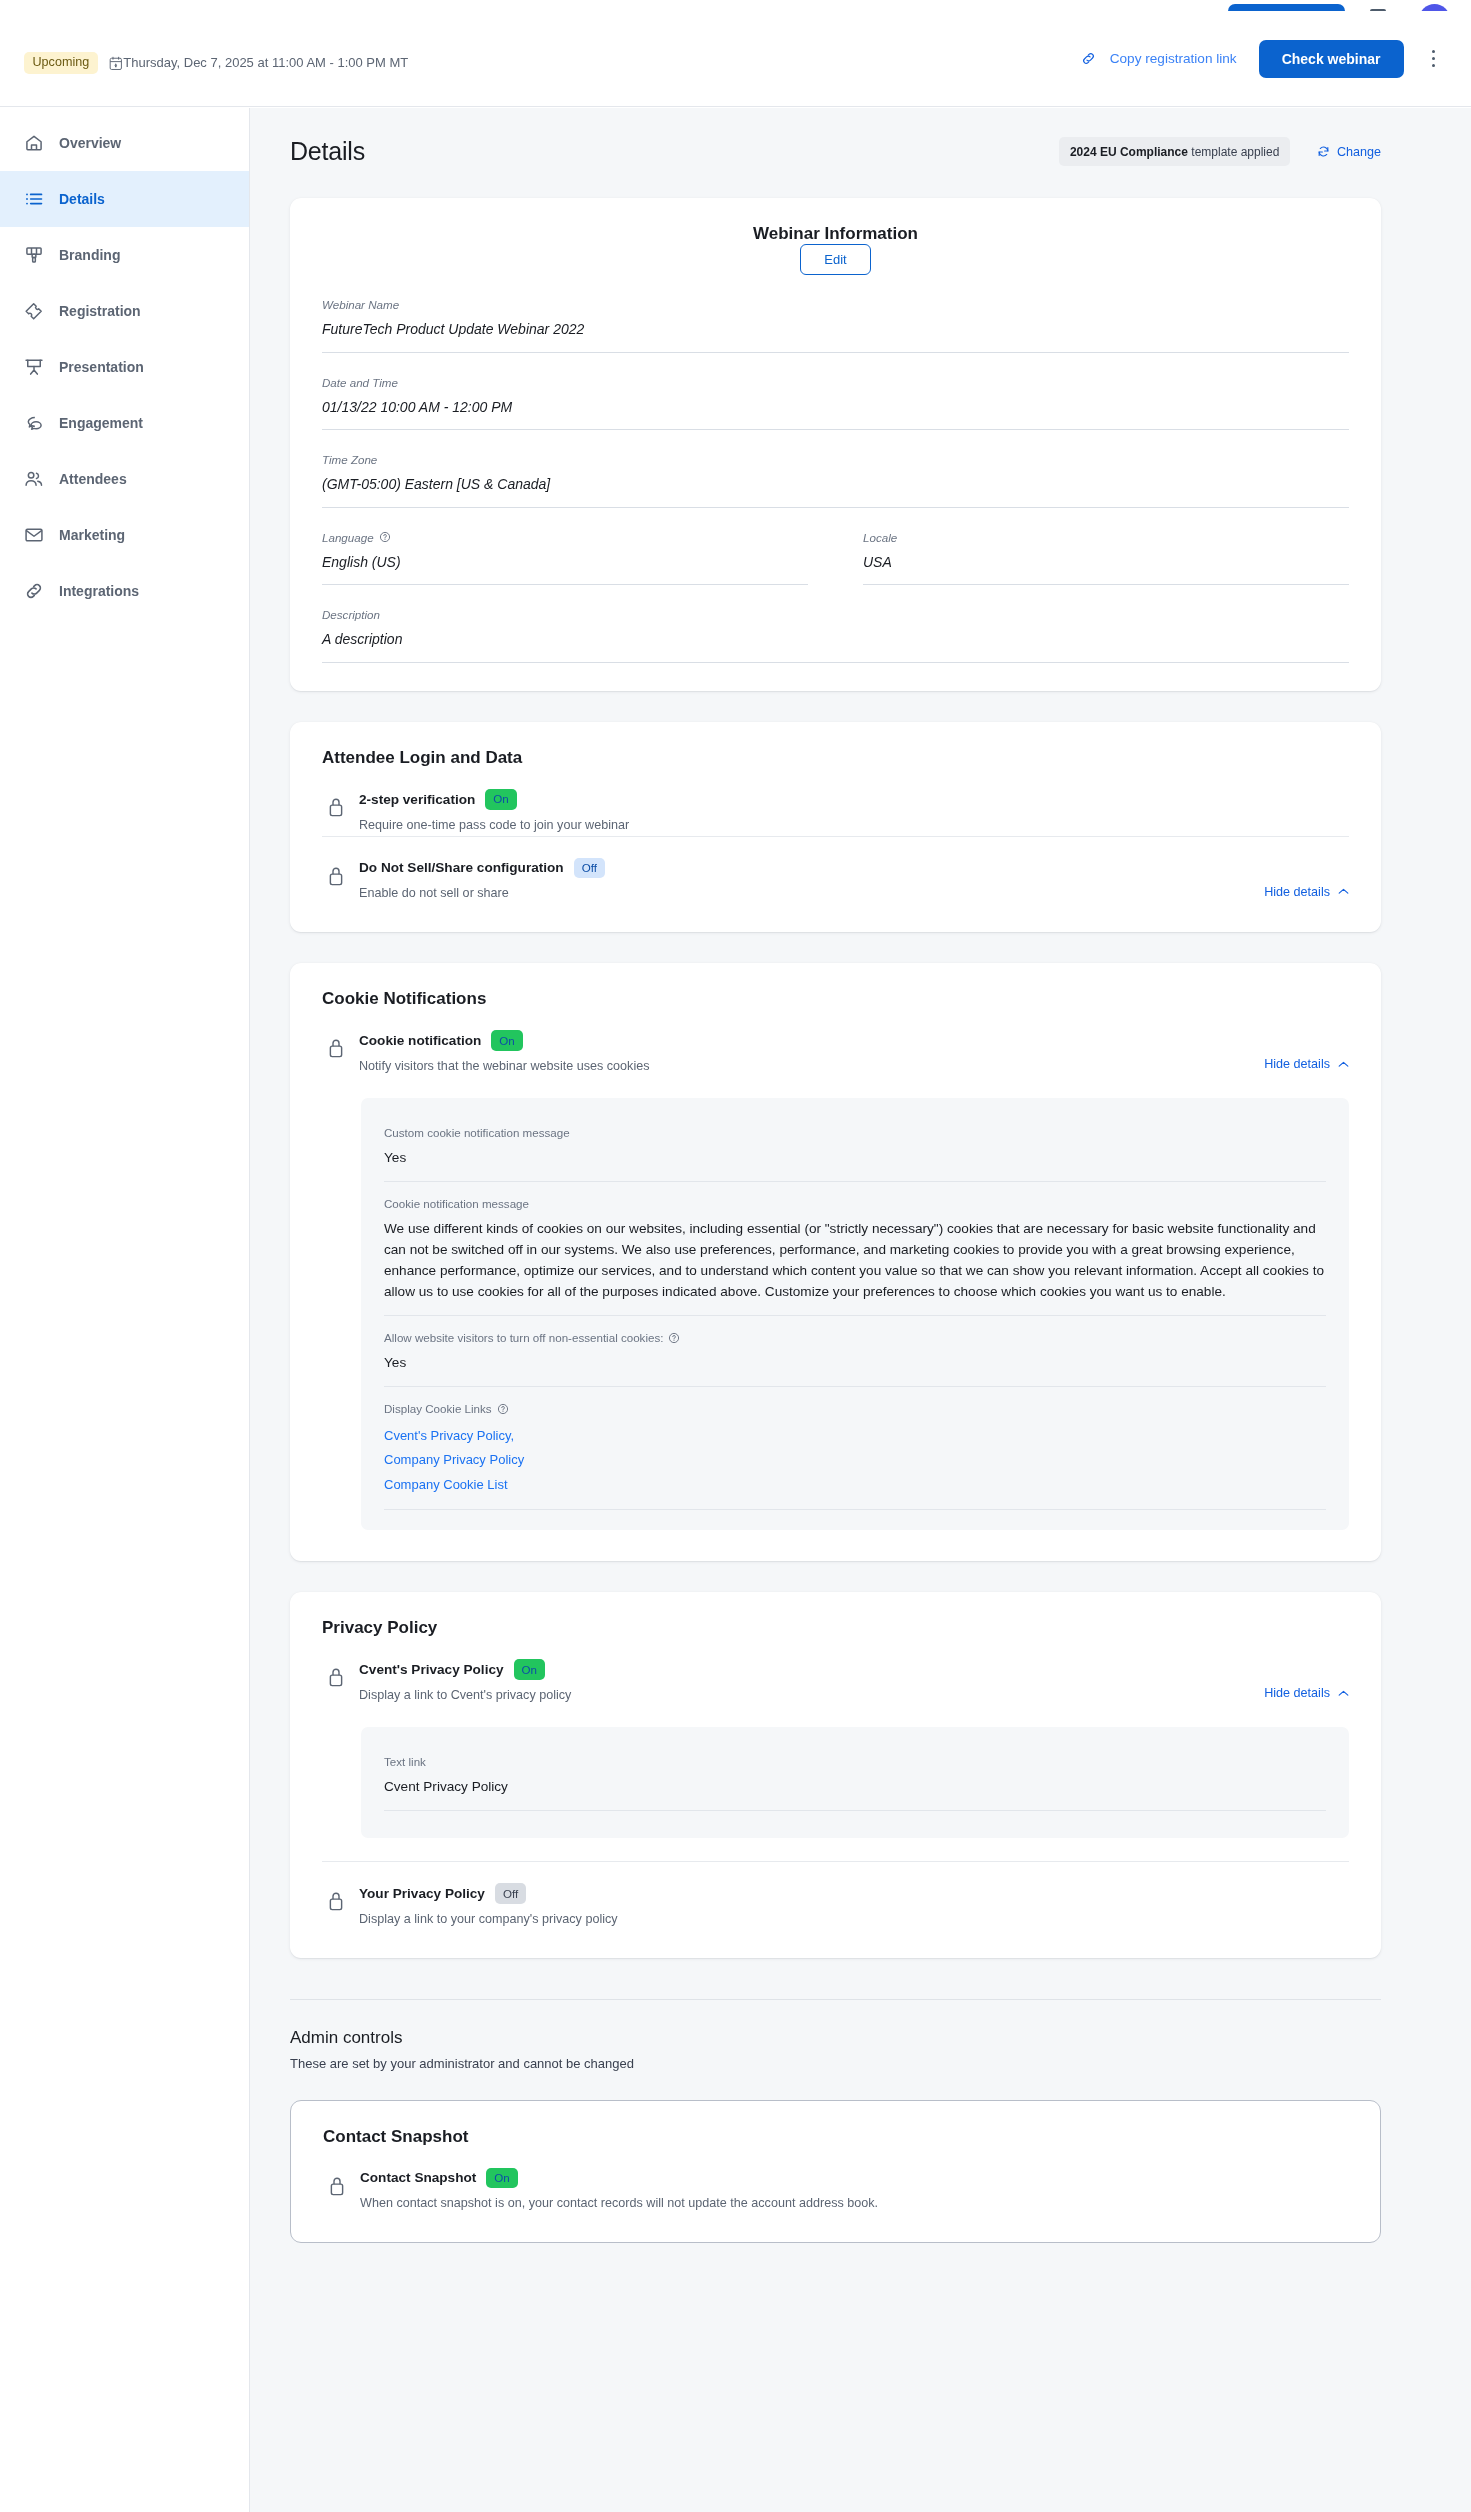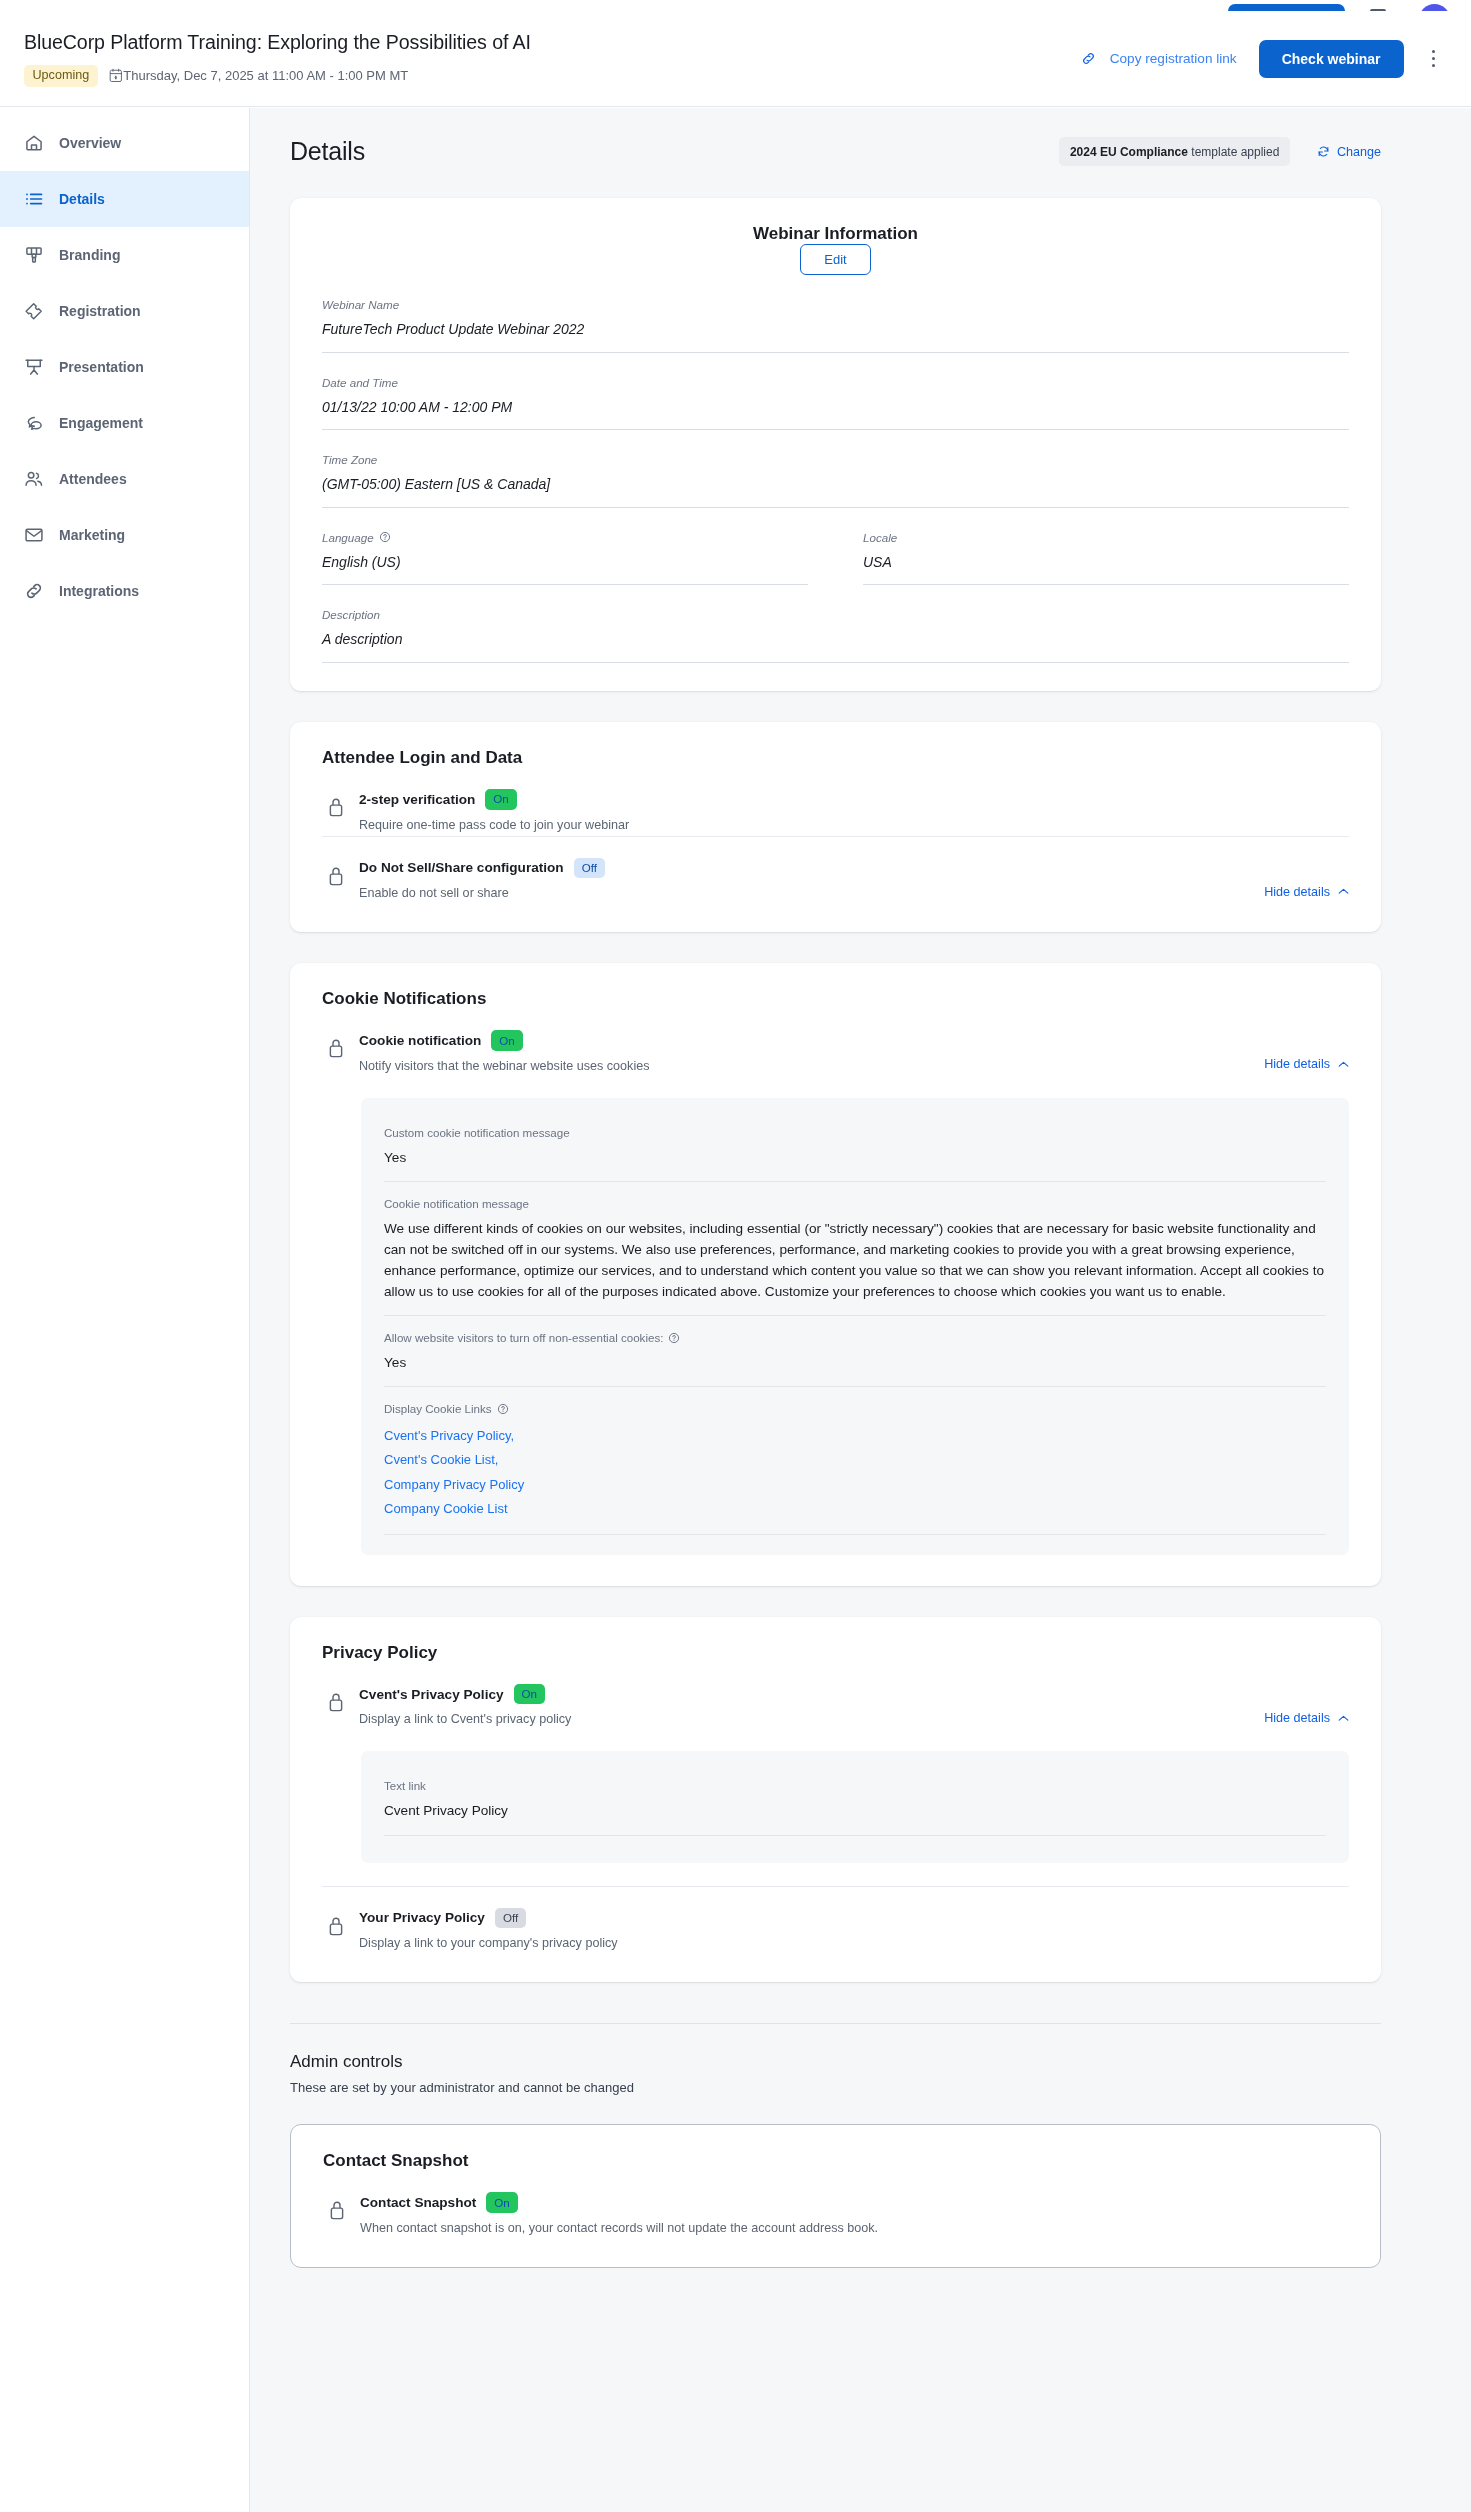--- a/index.html
+++ b/index.html
@@ -174,21 +174,20 @@
 <body>
 
 <div class="topbar-remnants">
   <div class="rem-btn"></div>
   <div class="rem-dash"></div>
   <div class="rem-avatar"></div>
 </div>
 
 <div class="header">
   <div class="header-left">
-    <div class="page-title">BlueCorp Platform Training: Exploring the Possibilities of AI</div>
     <div class="meta-row">
       <span class="badge-upcoming">Upcoming</span>
       <span class="meta-date">
         <svg class="cal-icon" viewBox="0 0 24 26" fill="none" stroke="#5c6573" stroke-width="1.7">
           <rect x="2" y="4" width="20" height="20" rx="2.5"></rect>
           <path d="M7 1.5v5M17 1.5v5M2 10h20"></path>
           <path d="M12 13l2.6 4.5H9.4z" fill="#5c6573" stroke="none"></path>
           <rect x="10.6" y="17" width="2.8" height="3" fill="#5c6573" stroke="none"></rect>
         </svg>
         <span>Thursday, Dec 7, 2025 at 11:00 AM - 1:00 PM MT</span>
@@ -444,21 +443,20 @@
         <div class="dp-label">
           <span>Display Cookie Links</span>
           <svg class="help-icon" viewBox="0 0 24 24" fill="none" stroke="#6b7483" stroke-width="1.9">
             <circle cx="12" cy="12" r="9.2"></circle>
             <path d="M9.4 9.3a2.7 2.7 0 1 1 3.3 3c-.6.2-.8.7-.8 1.3v.5" stroke-linecap="round"></path>
             <circle cx="12" cy="17.2" r="1" fill="#6b7483" stroke="none"></circle>
           </svg>
         </div>
         <div class="dp-value dp-links">
           <a>Cvent's Privacy Policy,</a>
-          <a>Cvent's Cookie List,</a>
           <a>Company Privacy Policy</a>
           <a>Company Cookie List</a>
         </div>
       </div>
     </div>
   </div>
 
   <div class="card" style="margin-top:31px">
     <div class="card-title">Privacy Policy</div>
 

